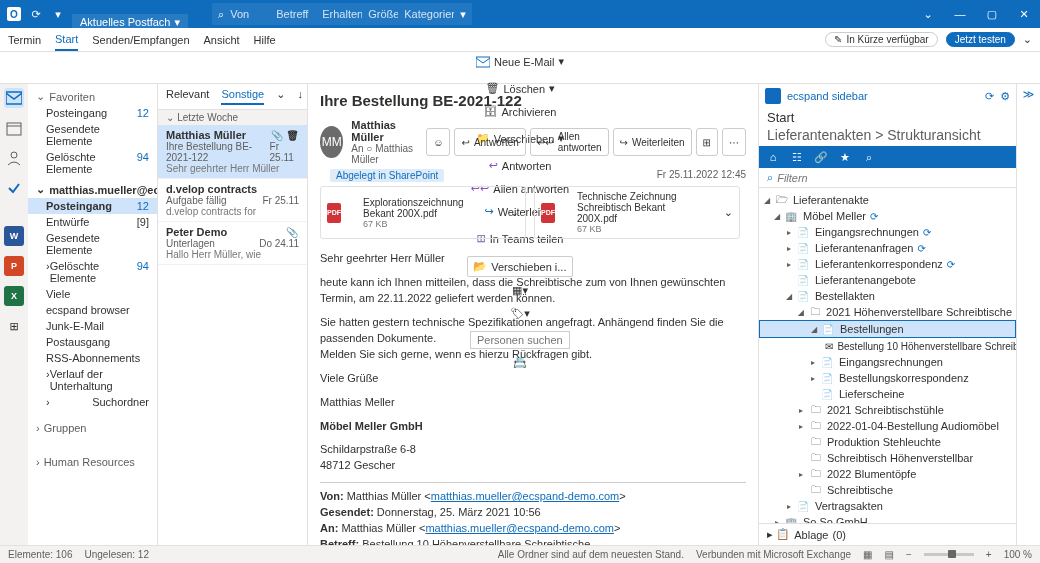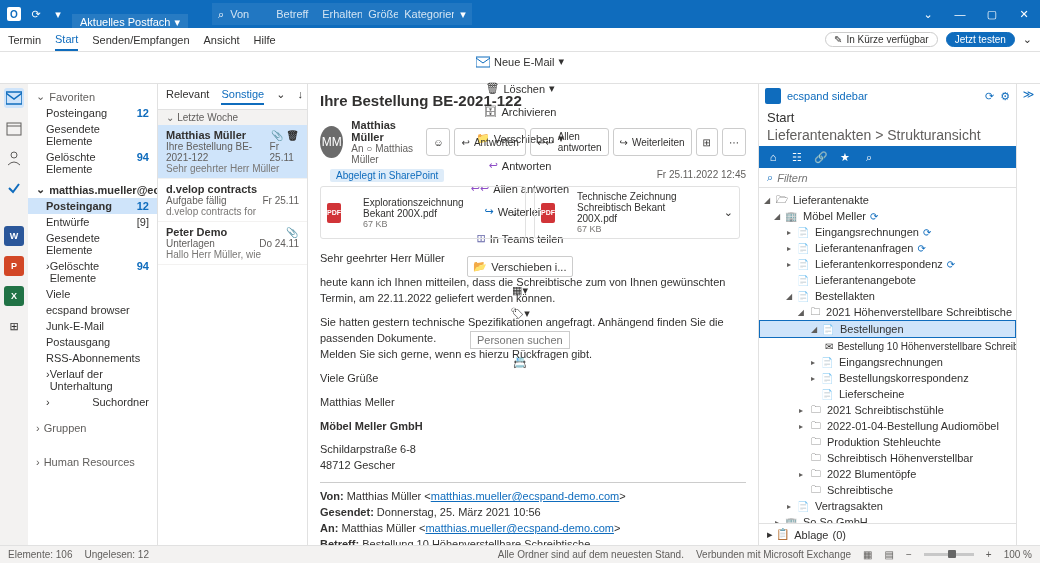--- a/index.html
+++ b/index.html
@@ -24,21 +24,21 @@
 .tsep { width:1px; height:20px; background:#e1e1e1; margin:0 2px; }
 .searchbox { border:1px solid #ccc; padding:2px 6px; height:22px; width:100px; display:flex; align-items:center; }
 .searchbox input { border:none; outline:none; font-size:11px; width:100%; }
 .main { display:flex; height:calc(563px - 28px - 24px - 32px - 18px); }
 .railcol { width:28px; background:#f3f2f1; display:flex; flex-direction:column; align-items:center; padding-top:4px; gap:10px; }
 .railcol .ricn { width:20px; height:20px; display:flex; align-items:center; justify-content:center; border-radius:3px; }
 .railcol .ricn.active { background:#cfe4fa; }
 .foldercol { width:130px; border-right:1px solid #e1e1e1; overflow:hidden; font-size:11px; }
 .favhdr { padding:6px 8px 2px 8px; color:#605e5c; display:flex; align-items:center; gap:4px; }
 .folder { display:flex; justify-content:space-between; padding:2px 8px 2px 18px; cursor:pointer; }
-.folder .cnt { color:#0f6cbd; font-weight:700; }
+.folder .cnt { color:#0f6cbd; font-weight:400; }
 .folder.sel { background:#cfe4fa; font-weight:600; }
 .acct { padding:6px 6px 2px 8px; font-weight:600; white-space:nowrap; overflow:hidden; text-overflow:ellipsis; display:flex; align-items:center; gap:4px; }
 .listcol { width:150px; border-right:1px solid #e1e1e1; display:flex; flex-direction:column; }
 .tabs { display:flex; gap:12px; padding:4px 8px; border-bottom:1px solid #e1e1e1; font-size:11px; }
 .tabs .t { cursor:pointer; padding-bottom:3px; }
 .tabs .t.active { border-bottom:2px solid #0f6cbd; color:#0f6cbd; }
 .datehdr { background:#f3f2f1; padding:2px 8px; font-size:10px; color:#605e5c; }
 .msgitem { padding:4px 8px; border-bottom:1px solid #f3f2f1; cursor:pointer; }
 .msgitem.sel { background:#cfe4fa; }
 .msgitem .from { font-weight:600; font-size:11px; display:flex; justify-content:space-between; align-items:center; }

